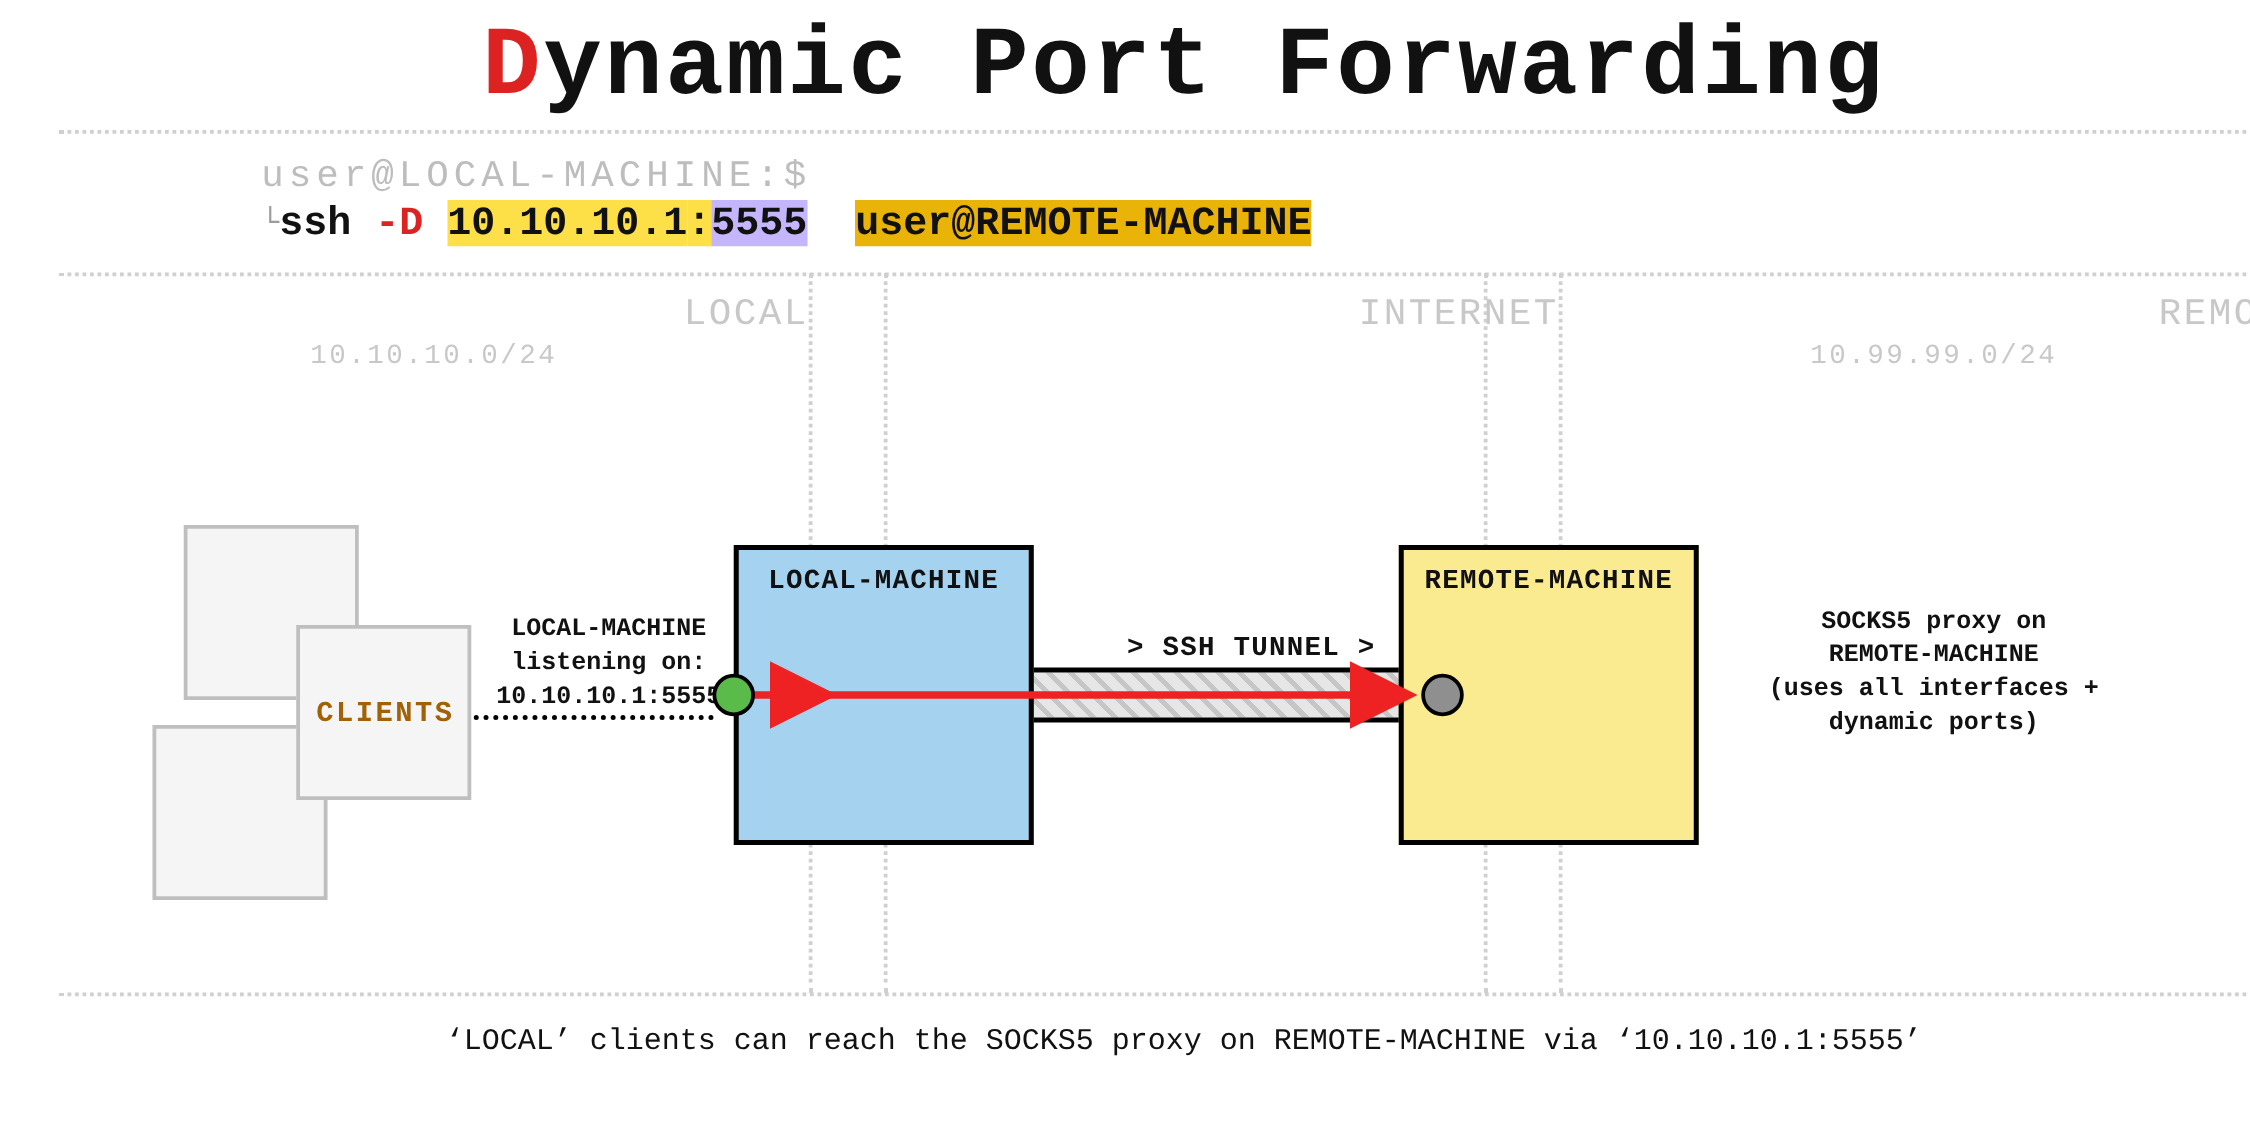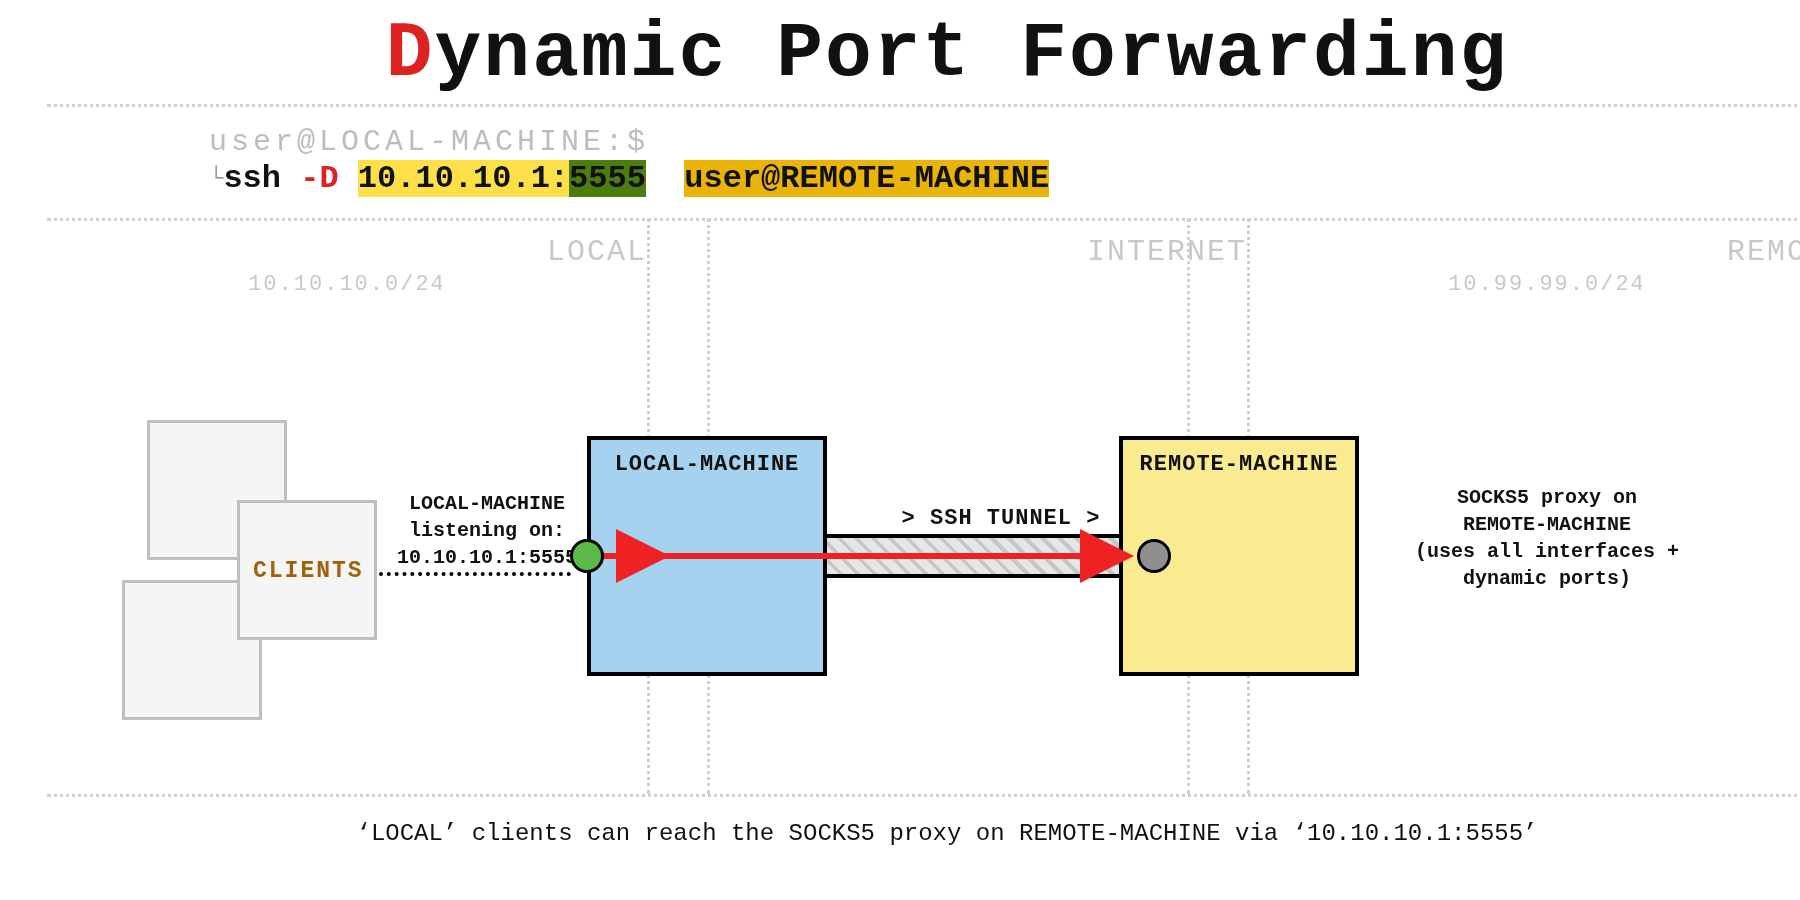--- a/index.html
+++ b/index.html
@@ -61,21 +61,21 @@
   }
   .cmdline .arrow-glyph {
     color: #9c9c9c;
     font-weight: normal;
     font-size: 24px;
     display: inline-block;
     transform: translateY(-2px);
   }
   .cmdline .flag { color: #dd2222; }
   .hl-blue   { background: #fde047; }
-  .hl-green  { background: #4d7c0f; }
+  .hl-green  { background: #c4b5fd; }
   .hl-yellow { background: #eab308; }
 
   
   .zone-title {
     position: absolute;
     top: 235px;
     font-size: 30px;
     font-weight: normal;
     color: #c8c8c8;
     letter-spacing: 2px;

